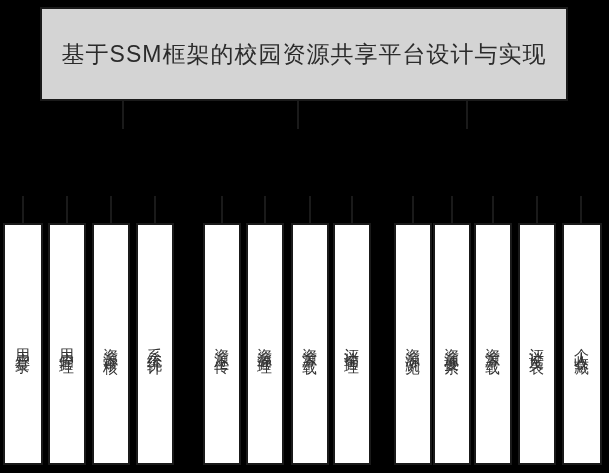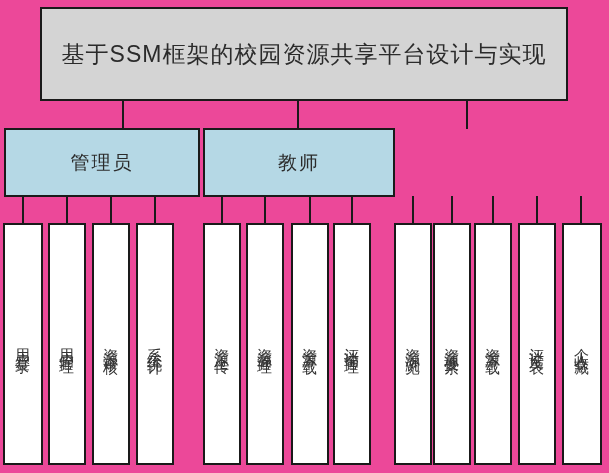--- a/index.html
+++ b/index.html
@@ -5,21 +5,21 @@
   :root{
     --title-fill:#d4d4d4;
     --group-fill:#b5d8e5;
     --border:#1a1a1a;
     --text:#2b2b2b;
   }
   html,body{margin:0;padding:0;background:#fff;}
   #canvas{
     position:relative;
     width:609px;height:473px;
-    background:#ec4899;
+    background:#000000;
     font-family:"Liberation Sans","DejaVu Sans",sans-serif;
     color:var(--text);
     overflow:hidden;
   }
   #connectors{position:absolute;left:0;top:0;width:609px;height:473px;}
   .box{
     position:absolute;
     box-sizing:border-box;
     border:2px solid var(--border);
     display:flex;align-items:center;justify-content:center;
@@ -83,26 +83,20 @@
     <line x1="452" y1="196" x2="452" y2="224" stroke="#1a1a1a" stroke-width="2"></line>
     <line x1="493" y1="196" x2="493" y2="224" stroke="#1a1a1a" stroke-width="2"></line>
     <line x1="537" y1="196" x2="537" y2="224" stroke="#1a1a1a" stroke-width="2"></line>
     <line x1="581" y1="196" x2="581" y2="224" stroke="#1a1a1a" stroke-width="2"></line>
   </svg>
 
   <div class="box title-box">
     <span>基于SSM框架的校园资源共享平台设计与实现</span>
   </div>
 
-  <div class="box group-box g1">
-    <span>管理员</span>
-  </div>
-  <div class="box group-box g2">
-    <span>教师</span>
-  </div>
 
   <div class="box leaf-box l1">
     <span class="leaf-label">用户登录</span>
   </div>
   <div class="box leaf-box l2">
     <span class="leaf-label">用户管理</span>
   </div>
   <div class="box leaf-box l3">
     <span class="leaf-label">资源审核</span>
   </div>

